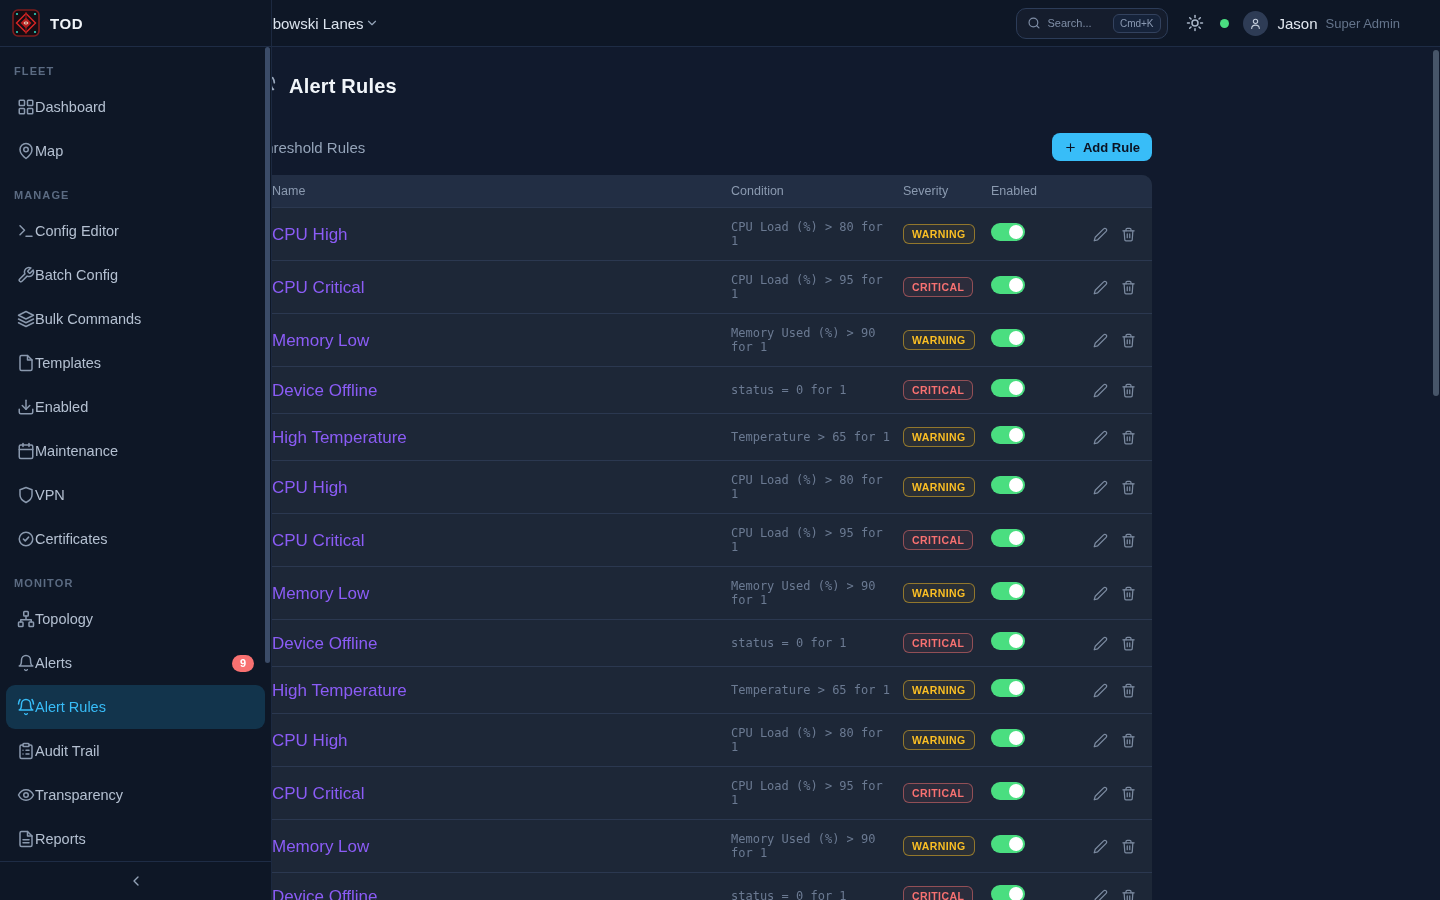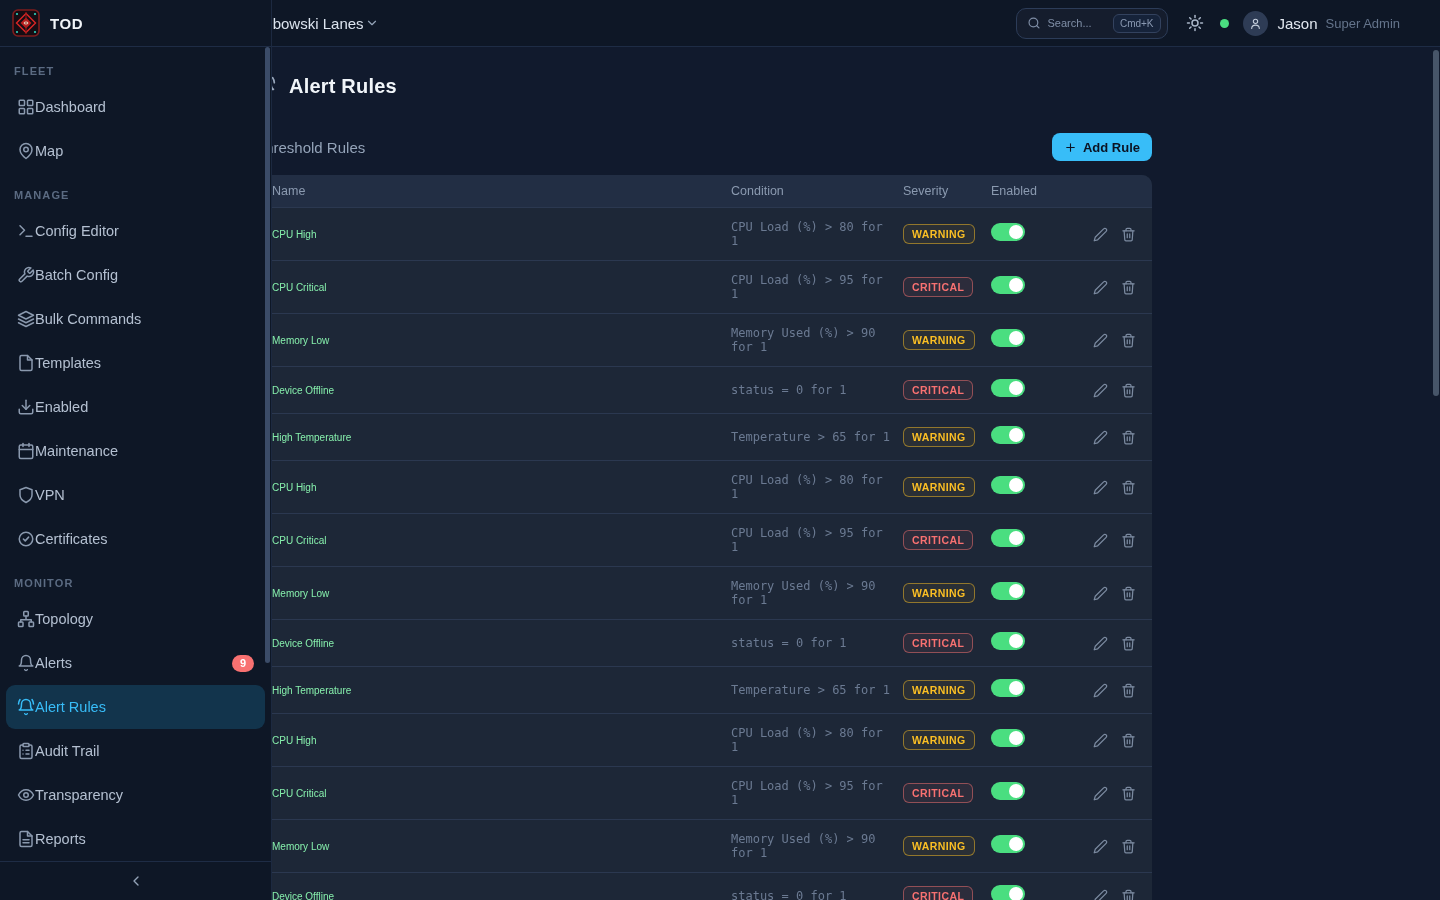--- a/index.html
+++ b/index.html
@@ -83,21 +83,21 @@
     font-family:"Liberation Sans", sans-serif; font-size:13px; font-weight:700; cursor:pointer; }
   .add-btn .icon { width:13px; height:13px; }
 
   
   .table-card { margin-top:14px; border-radius:10px; overflow:hidden; background:#1d2737; }
   .trow { display:grid; grid-template-columns:459px 172px 88px 96px 1fr;
     align-items:center; padding:0 16px; }
   .thead { height:32px; background:#222e44; }
   .th { font-size:12.5px; font-weight:500; color:#8b9ab0; }
   .tr { border-top:1px solid #2b3850; padding-top:12px; padding-bottom:12px; }
-  .cell-name { font-size:10px; color:#86efac; line-height:17px; }
+  .cell-name { font-size:17px; color:#8b5cf6; line-height:17px; }
   .cell-cond { font-family:"DejaVu Sans Mono", monospace; font-size:12px;
     color:#6b7a92; line-height:14px; padding-right:12px; }
   .sev-badge { display:inline-block; font-size:10.5px; font-weight:700;
     letter-spacing:.4px; padding:4px 8px; border-radius:6px; line-height:1; }
   .sev-warning { color:#fbbf24; border:1px solid rgba(251,191,36,.5); background:rgba(251,191,36,.06); }
   .sev-critical { color:#f87171; border:1px solid rgba(248,113,113,.5); background:rgba(248,113,113,.07); }
   .toggle { width:34px; height:18px; border-radius:9px; background:#4ade80;
     position:relative; display:inline-block; cursor:pointer; }
   .toggle .knob { position:absolute; right:2px; top:2px; width:14px; height:14px;
     border-radius:50%; background:#fff; }

